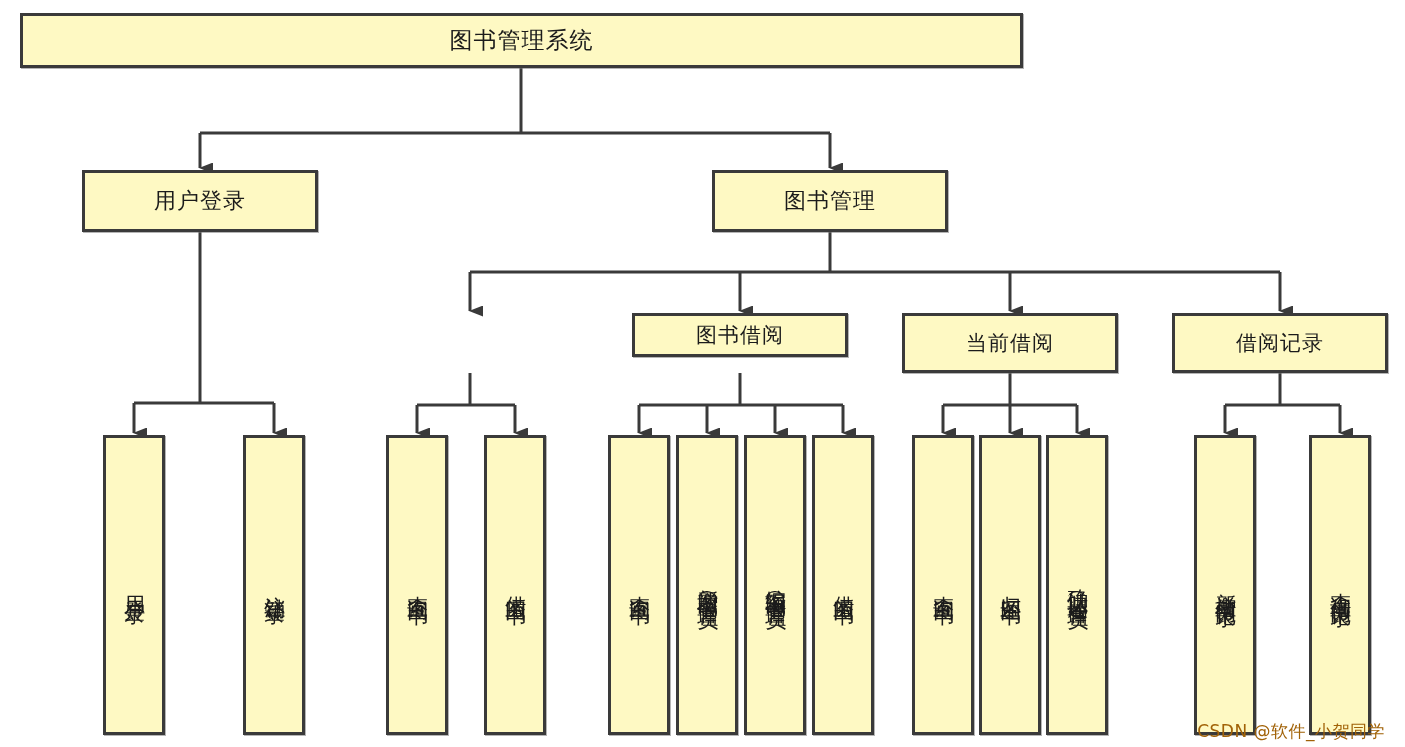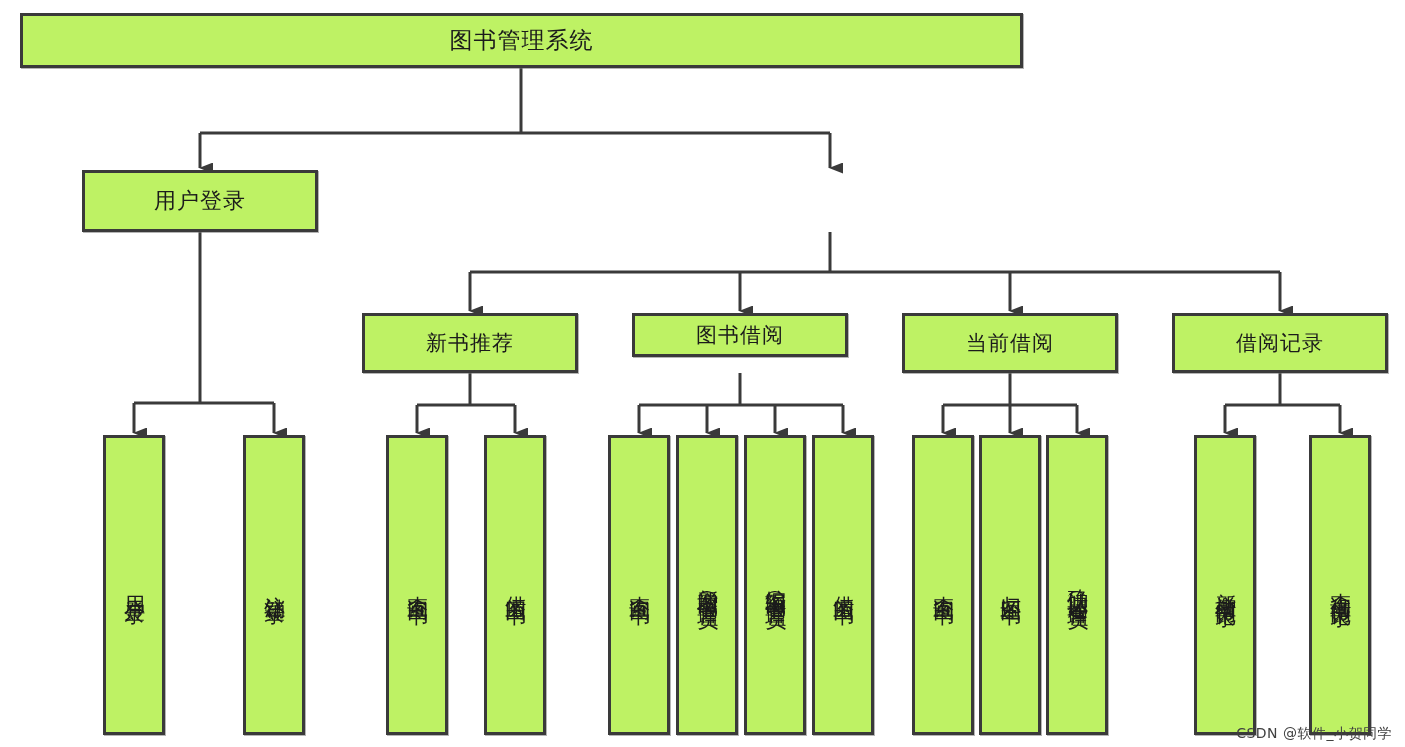--- a/index.html
+++ b/index.html
@@ -19,21 +19,21 @@
   svg#wires{
     position:absolute;
     left:0; top:0;
     width:1405px;
     height:747px;
     pointer-events:none;
   }
   .node{
     position:absolute;
     box-sizing:border-box;
-    background:#bef264;
+    background:#fef9c3;
     border:3px solid #3a3a3a;
     display:flex;
     align-items:center;
     justify-content:center;
     box-shadow:1px 1px 0 rgba(120,120,120,0.55);
   }
   .node .lbl{
     font-size:22px;
     line-height:1.18;
     letter-spacing:1px;
@@ -53,24 +53,24 @@
     text-orientation:upright;
     -webkit-writing-mode:vertical-rl;
     font-size:21px;
     line-height:1.30;
     letter-spacing:3px;
     white-space:normal;
     max-height:280px;
   }
   .watermark{
     position:absolute;
-    right:13px;
+    right:20px;
     bottom:4px;
-    font-size:14px;
-    color:#404040;
+    font-size:17px;
+    color:#a16207;
     letter-spacing:0.5px;
     white-space:nowrap;
     user-select:none;
   }
 </style>
 </head>
 <body>
 
 <div id="canvas">
 
@@ -124,24 +124,24 @@
     </g>
   </svg>
 
   <div class="node root" style="left:20px; top:13px; width:1003px; height:55px;">
     <span class="lbl">图书管理系统</span>
   </div>
 
   <div class="node lvl1" style="left:82px; top:170px; width:236px; height:62px;">
     <span class="lbl">用户登录</span>
   </div>
+  <div class="node lvl1" style="left:712px; top:170px; width:236px; height:62px;">
+    <span class="lbl">图书管理</span>
+  </div>
 
-  <div class="node lvl2" style="left:362px; top:313px; width:216px; height:60px;">
-    <span class="lbl">新书推荐</span>
-  </div>
   <div class="node lvl2" style="left:632px; top:313px; width:216px; height:44px;">
     <span class="lbl">图书借阅</span>
   </div>
   <div class="node lvl2" style="left:902px; top:313px; width:216px; height:60px;align-items:center;">
     <span class="lbl">当前借阅</span>
   </div>
   <div class="node lvl2" style="left:1172px; top:313px; width:216px; height:60px;">
     <span class="lbl">借阅记录</span>
   </div>
 

